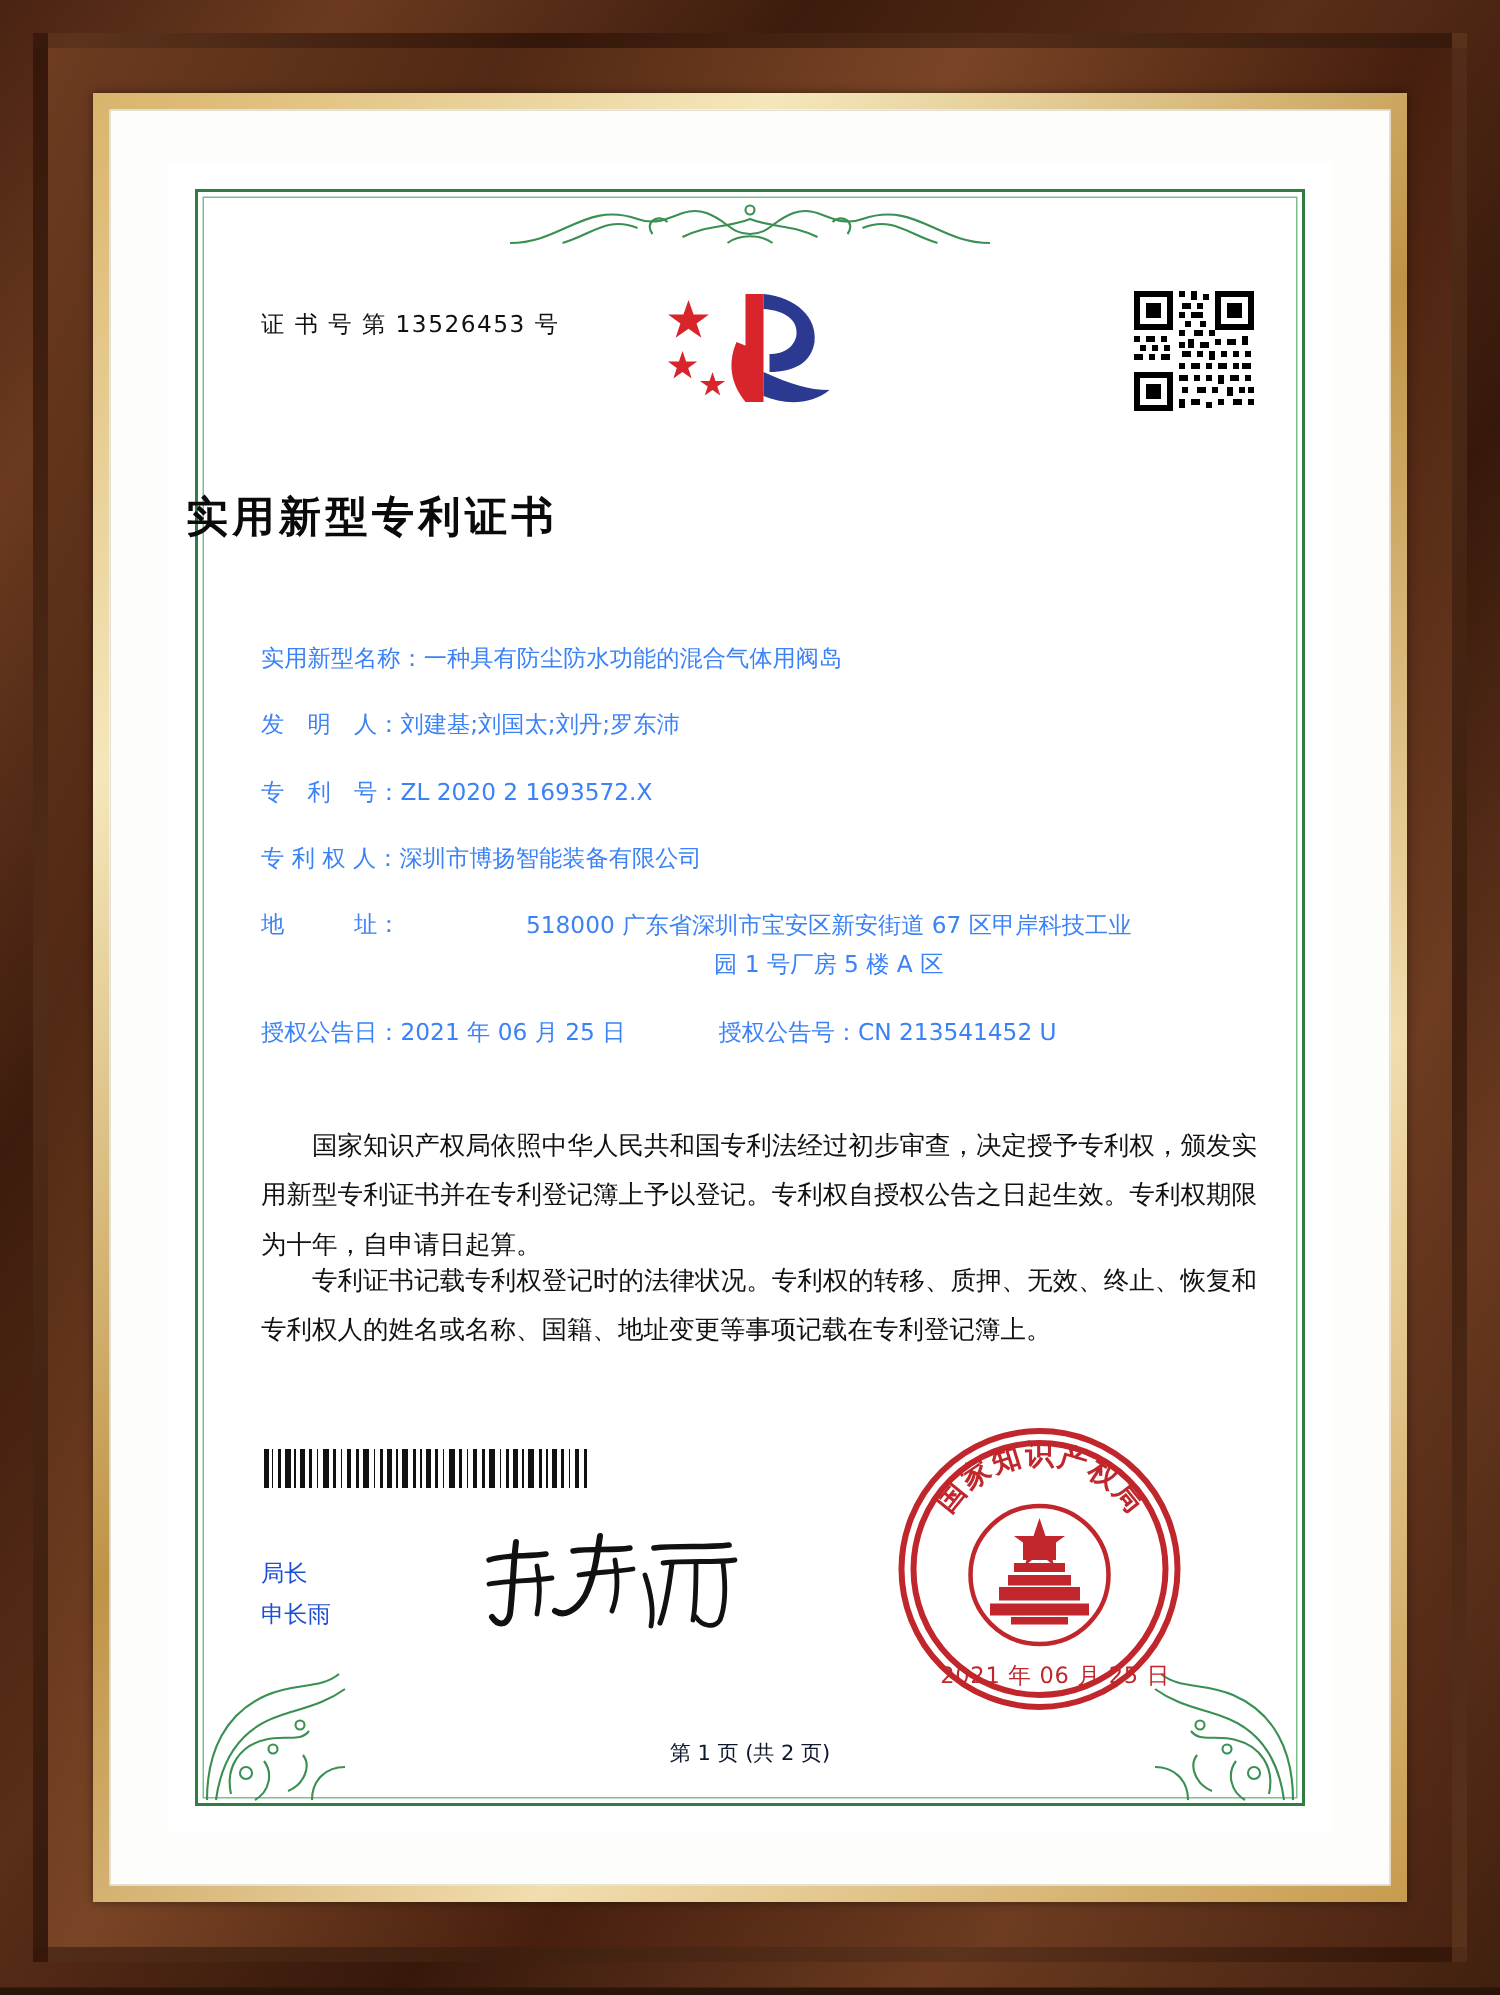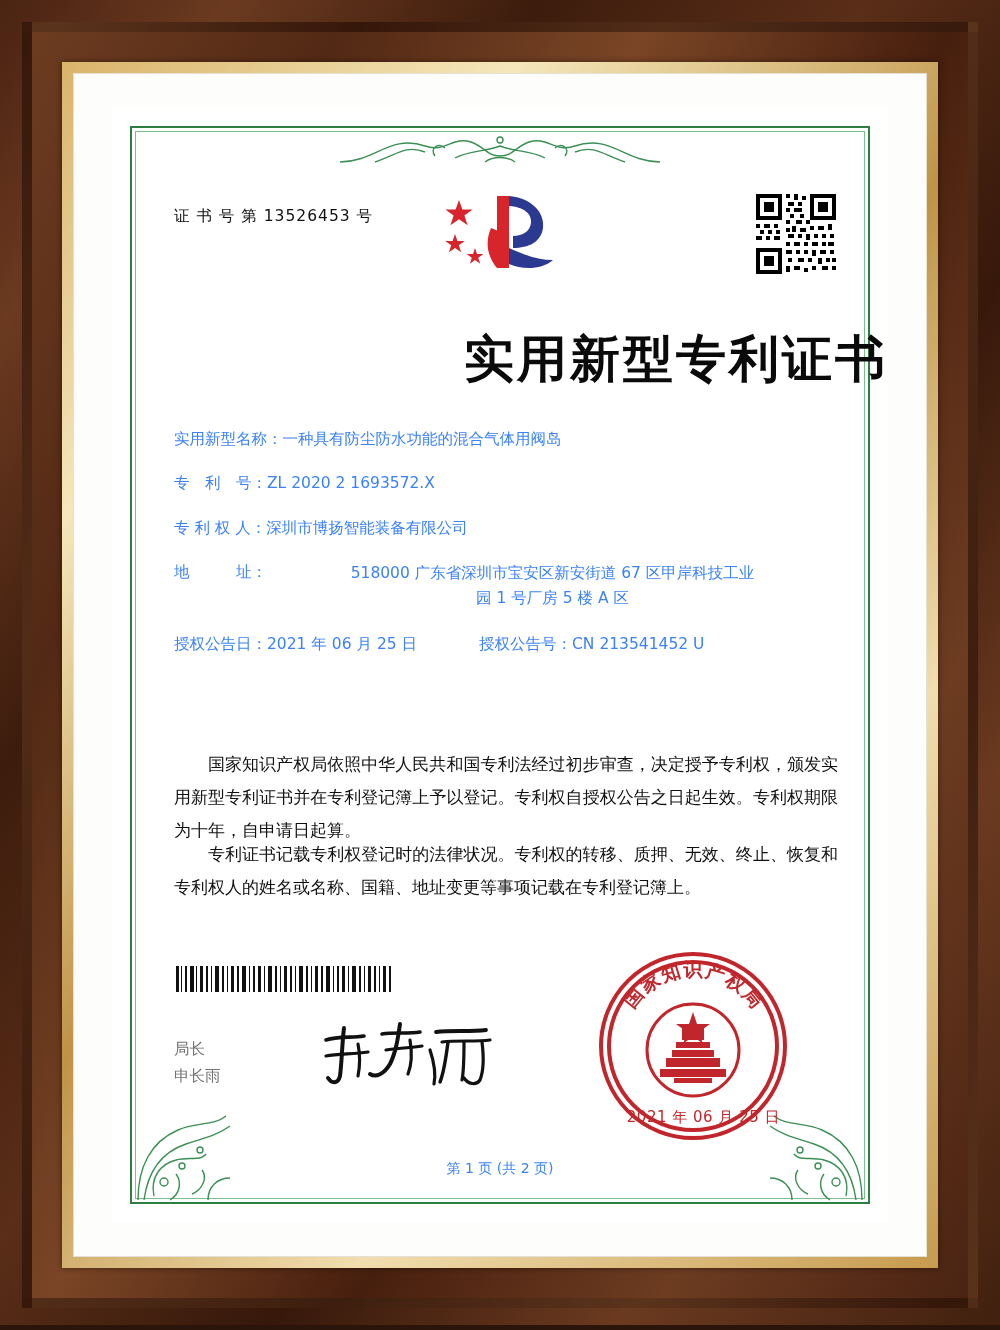--- a/index.html
+++ b/index.html
@@ -62,22 +62,22 @@
   
   .content{position:absolute;left:0;top:0;right:0;bottom:0;}
   .cert-no{
     position:absolute;left:62px;top:98px;
     font-size:15.5px;color:#111;letter-spacing:1px;
     font-family:"DejaVu Sans","Liberation Sans",sans-serif;
   }
   .logo{position:absolute;left:50%;top:78px;transform:translateX(-50%);width:130px;height:90px;}
   .qr{position:absolute;right:50px;top:84px;width:84px;height:84px;}
   .title{
-    position:absolute;left:12px;right:0;top:218px;text-align:right;
-    font-size:50px;font-weight:bold;letter-spacing:3px;color:#0a0a0a;
+    position:absolute;left:12px;right:0;top:218px;text-align:left;
+    font-size:28px;font-weight:bold;letter-spacing:3px;color:#0a0a0a;
     font-family:"DejaVu Sans","Liberation Sans",sans-serif;
   }
   .fields{position:absolute;left:62px;top:320px;right:50px;}
   .row{display:flex;margin-bottom:21px;font-size:15.5px;color:#3b82f6;line-height:1.5;
        font-family:"DejaVu Sans","Liberation Sans",sans-serif;}
   .lbl{white-space:pre;}
   .val{flex:1;}
   .row.addr .val{line-height:1.65;text-align:center;}
   .row.pub{margin-bottom:14px;}
   .pub-second{margin-left:62px;}
@@ -87,35 +87,35 @@
     font-size:17px;line-height:1.95;color:#111;text-align:justify;
     font-family:"DejaVu Sans","Liberation Sans",sans-serif;
   }
   .para1{top:640px;}
   .para2{top:730px;}
   .indent{text-indent:2em;display:block;}
 
   .barcode{position:absolute;left:62px;top:858px;width:220px;height:26px;}
   .director{
     position:absolute;left:62px;top:928px;
-    font-size:15.5px;line-height:1.75;color:#737373;
+    font-size:15.5px;line-height:1.75;color:#1d4ed8;
     font-family:"DejaVu Sans","Liberation Sans",sans-serif;
   }
   .signature{
     position:absolute;left:200px;top:912px;width:200px;height:70px;
   }
   .seal{position:absolute;right:90px;top:838px;width:210px;height:210px;}
   .seal-date{
     position:absolute;right:108px;top:1000px;
     font-size:15px;color:#c0262b;letter-spacing:.5px;
     font-family:"DejaVu Sans","Liberation Sans",sans-serif;
   }
   .page-no{
     position:absolute;left:0;right:0;bottom:44px;text-align:center;
-    font-size:14px;color:#3b82f6;
+    font-size:14px;color:#0f172a;
     font-family:"DejaVu Sans","Liberation Sans",sans-serif;
   }
 </style>
 </head>
 <body>
 
 <div class="frame-outer">
   <div class="frame-bevel"></div>
   <div class="frame-gold"></div>
   <div class="mat"></div>
@@ -252,20 +252,24 @@
       </div>
 
       <div class="title">实用新型专利证书</div>
 
       <div class="fields">
         <div class="row">
           <span class="lbl">实用新型名称：</span>
           <span class="val">一种具有防尘防水功能的混合气体用阀岛</span>
         </div>
         <div class="row">
+          <span class="lbl">发　明　人：</span>
+          <span class="val">刘建基;刘国太;刘丹;罗东沛</span>
+        </div>
+        <div class="row">
           <span class="lbl">专　利　号：</span>
           <span class="val">ZL 2020 2 1693572.X</span>
         </div>
         <div class="row">
           <span class="lbl">专 利 权 人：</span>
           <span class="val">深圳市博扬智能装备有限公司</span>
         </div>
         <div class="row addr">
           <span class="lbl">地　　　址：</span>
           <span class="val">

